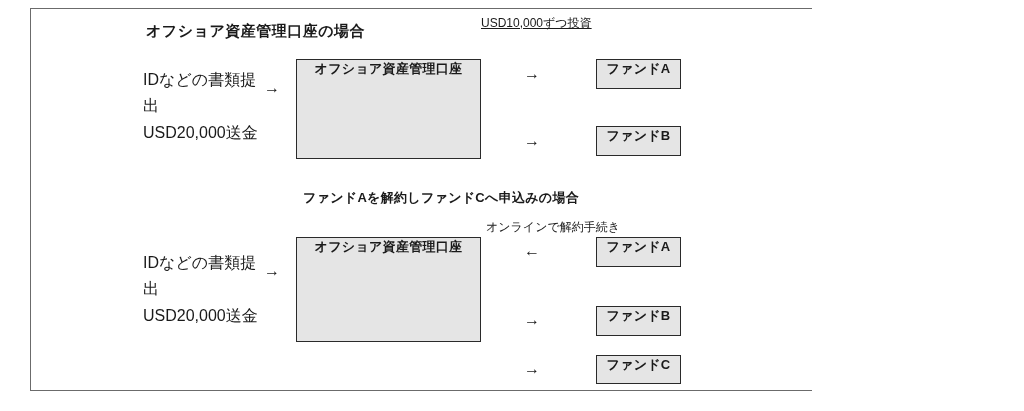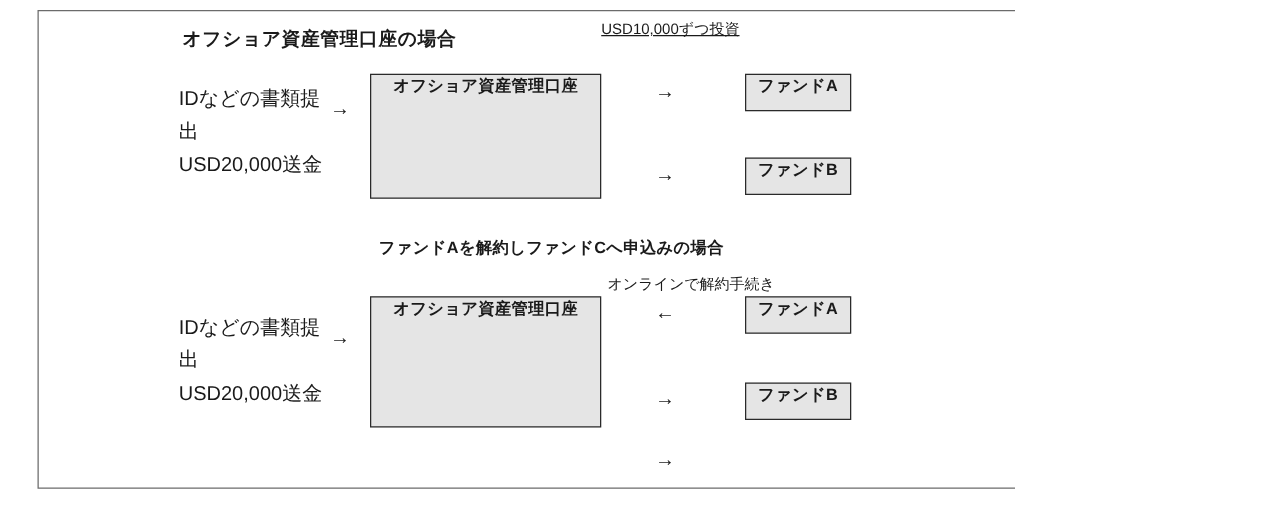--- a/index.html
+++ b/index.html
@@ -139,16 +139,19 @@
     </div>
 
     <div class="abs arrow arrow-b-2">→</div>
 
     <div class="box fund-box fund-b-2">
       <span>ファンドB</span>
     </div>
 
     <div class="abs arrow arrow-c-2">→</div>
 
+    <div class="box fund-box fund-c-2">
+      <span>ファンドC</span>
+    </div>
 
 
   </div>
 </div>
 
 </body></html>

